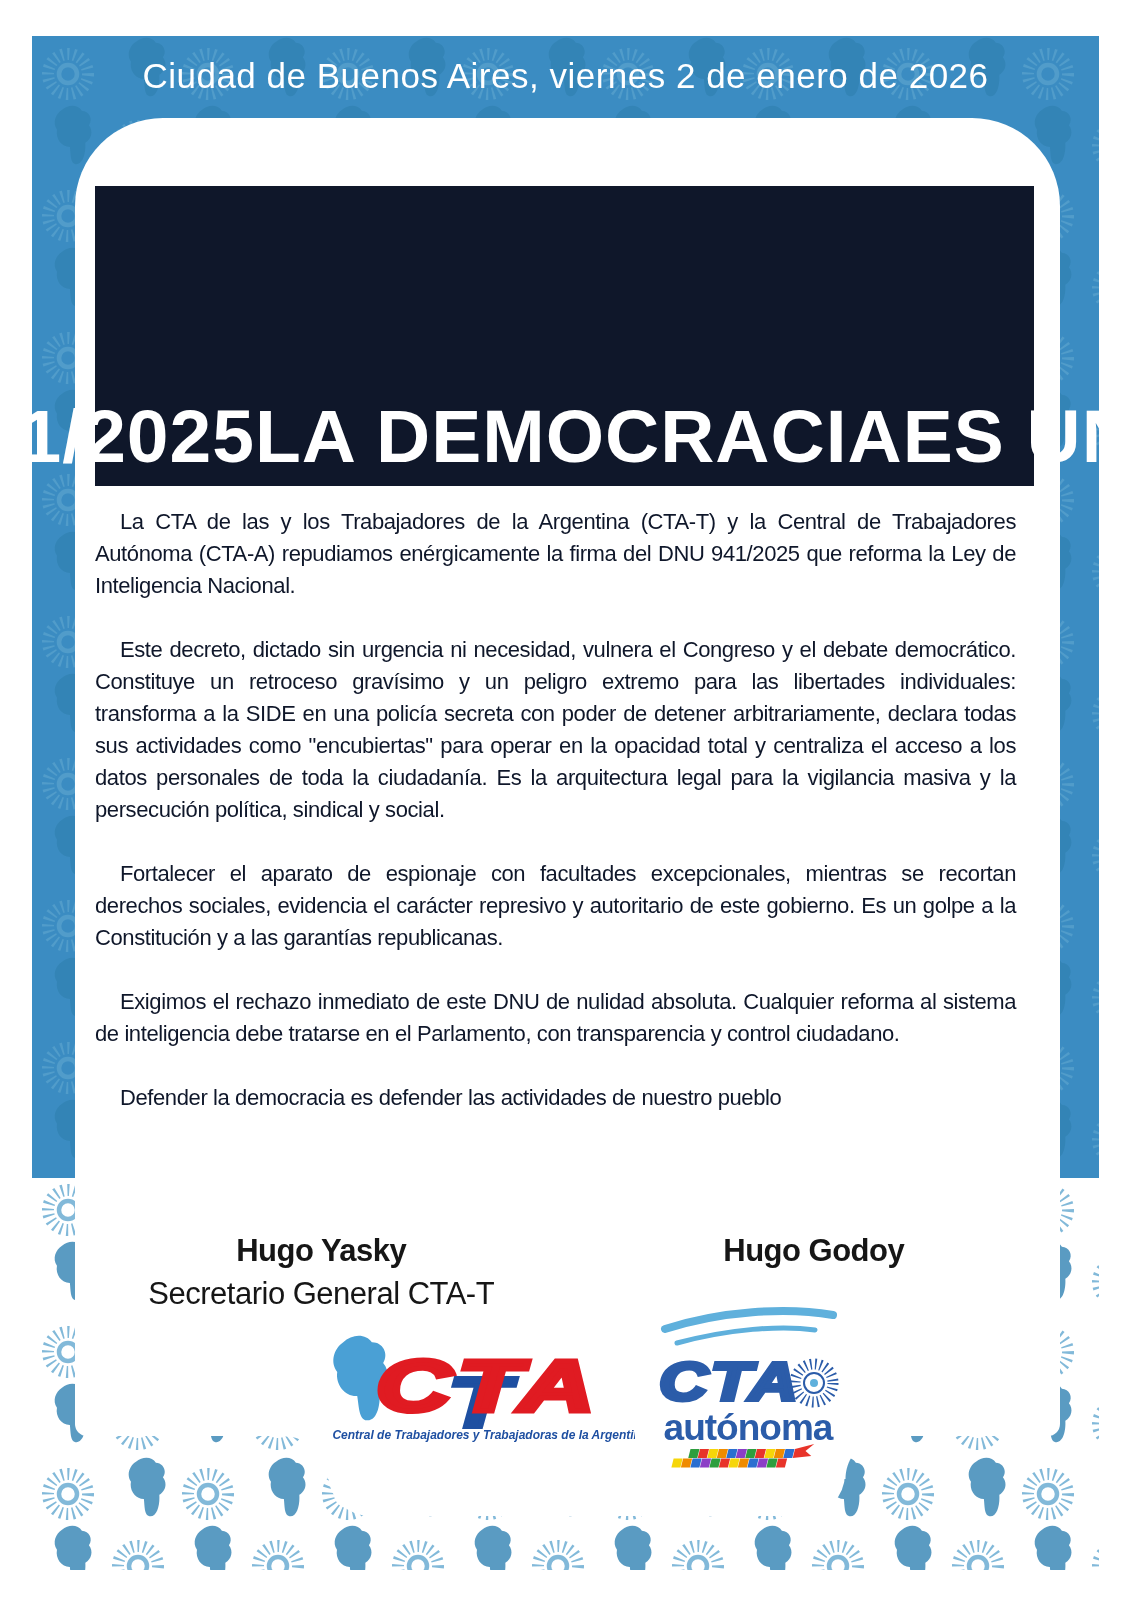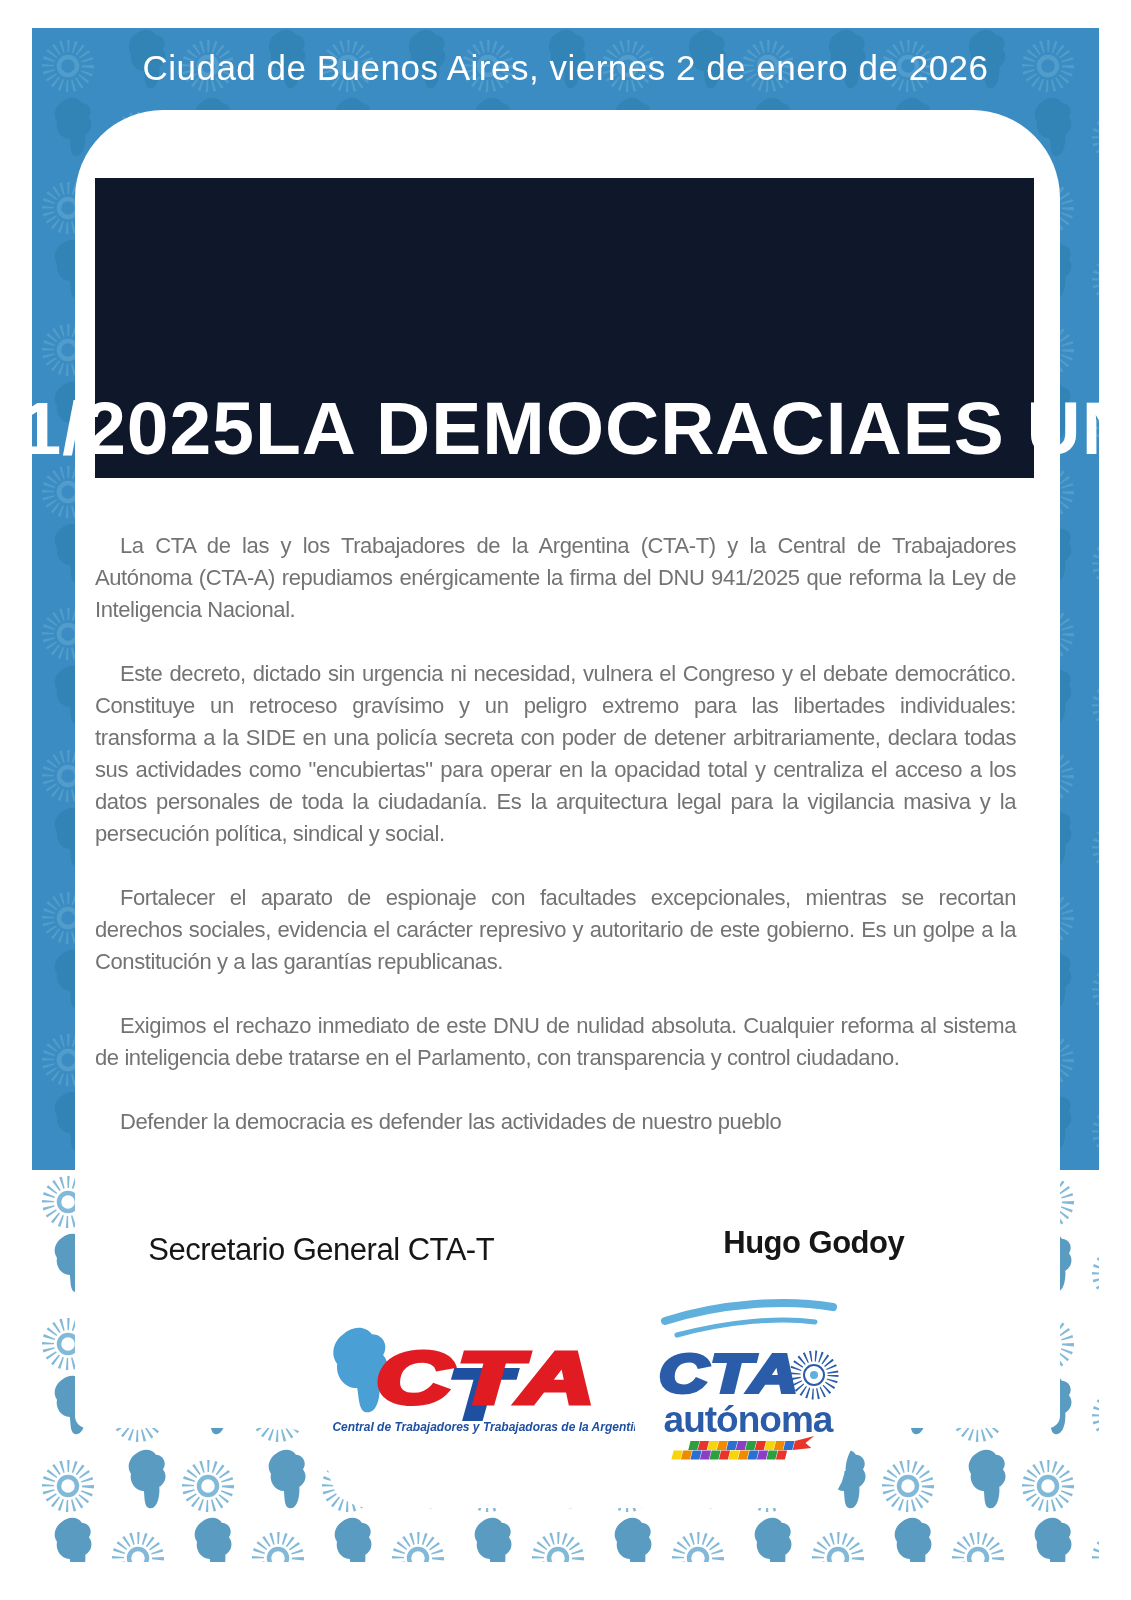--- a/index.html
+++ b/index.html
@@ -1,21 +1,21 @@
 <!DOCTYPE html>
 <html><head>
 <meta charset="utf-8">
 <style>
   html,body{margin:0;padding:0;background:#ffffff;}
   .page{
     position:relative;width:1131px;height:1600px;background:#ffffff;overflow:hidden;
     font-family:"Liberation Sans", sans-serif;
   }
   .poster{
-    position:absolute;left:32px;top:28px;width:1067px;height:1142px;
+    position:absolute;left:32px;top:36px;width:1067px;height:1142px;
     background:#3b8cc2;
   }
   .pattern{position:absolute;left:0;top:0;}
   .date-header{
     position:absolute;left:0;top:20px;width:100%;
     text-align:center;color:#ffffff;font-size:35px;font-weight:400;letter-spacing:.5px;
   }
   .bottom-tab{
     position:absolute;left:296px;top:1399px;width:517px;height:81px;
     background:#ffffff;border-radius:0 0 42px 42px;
@@ -35,21 +35,21 @@
   .title-banner{
     position:absolute;left:20px;top:68px;width:939px;height:300px;background:#0f172a;
     display:flex;justify-content:center;align-items:flex-end;
   }
   .title-line{
     color:#ffffff;font-weight:bold;font-size:75px;line-height:100px;letter-spacing:1px;
     white-space:nowrap;
   }
   .body-text{
     position:absolute;left:20px;top:388px;width:921px;
-    color:#737373;font-size:22px;line-height:32px;letter-spacing:-.4px;text-align:justify;margin-top:32px;
+    color:#0f172a;font-size:22px;line-height:32px;letter-spacing:-.4px;text-align:justify;
   }
   .body-text p{margin:0 0 32px 0;text-indent:25px;}
   .signatures{position:absolute;left:0;top:1115px;width:100%;display:flex;}
   .signature{flex:1;text-align:center;color:#161616;}
   .sig-name{font-size:31px;font-weight:bold;letter-spacing:-.5px;}
   .sig-role{font-size:31px;letter-spacing:-.5px;margin-top:7px;}
   .logos-row{
     position:absolute;left:0;top:1185px;width:100%;
     display:flex;justify-content:center;align-items:flex-end;gap:16px;z-index:3;
   }
@@ -93,20 +93,21 @@
       <div class="body-text">
         <p>La CTA de las y los Trabajadores de la Argentina (CTA-T) y la Central de Trabajadores Autónoma (CTA-A) repudiamos enérgicamente la firma del DNU 941/2025 que reforma la Ley de Inteligencia Nacional.</p>
         <p>Este decreto, dictado sin urgencia ni necesidad, vulnera el Congreso y el debate democrático. Constituye un retroceso gravísimo y un peligro extremo para las libertades individuales: transforma a la SIDE en una policía secreta con poder de detener arbitrariamente, declara todas sus actividades como "encubiertas" para operar en la opacidad total y centraliza el acceso a los datos personales de toda la ciudadanía. Es la arquitectura legal para la vigilancia masiva y la persecución política, sindical y social.</p>
         <p>Fortalecer el aparato de espionaje con facultades excepcionales, mientras se recortan derechos sociales, evidencia el carácter represivo y autoritario de este gobierno. Es un golpe a la Constitución y a las garantías republicanas.</p>
         <p>Exigimos el rechazo inmediato de este DNU de nulidad absoluta. Cualquier reforma al sistema de inteligencia debe tratarse en el Parlamento, con transparencia y control ciudadano.</p>
         <p>Defender la democracia es defender las actividades de nuestro pueblo</p>
       </div>
 
       <div class="signatures">
         <div class="signature">
+          <div class="sig-name">Hugo Yasky</div>
           <div class="sig-role">Secretario General CTA-T</div>
         </div>
         <div class="signature">
           <div class="sig-name">Hugo Godoy</div>
         </div>
       </div>
 
       <div class="logos-row">
 
         <svg class="logo-cta-t" width="345" height="110" viewBox="0 0 345 110" xmlns="http://www.w3.org/2000/svg">

